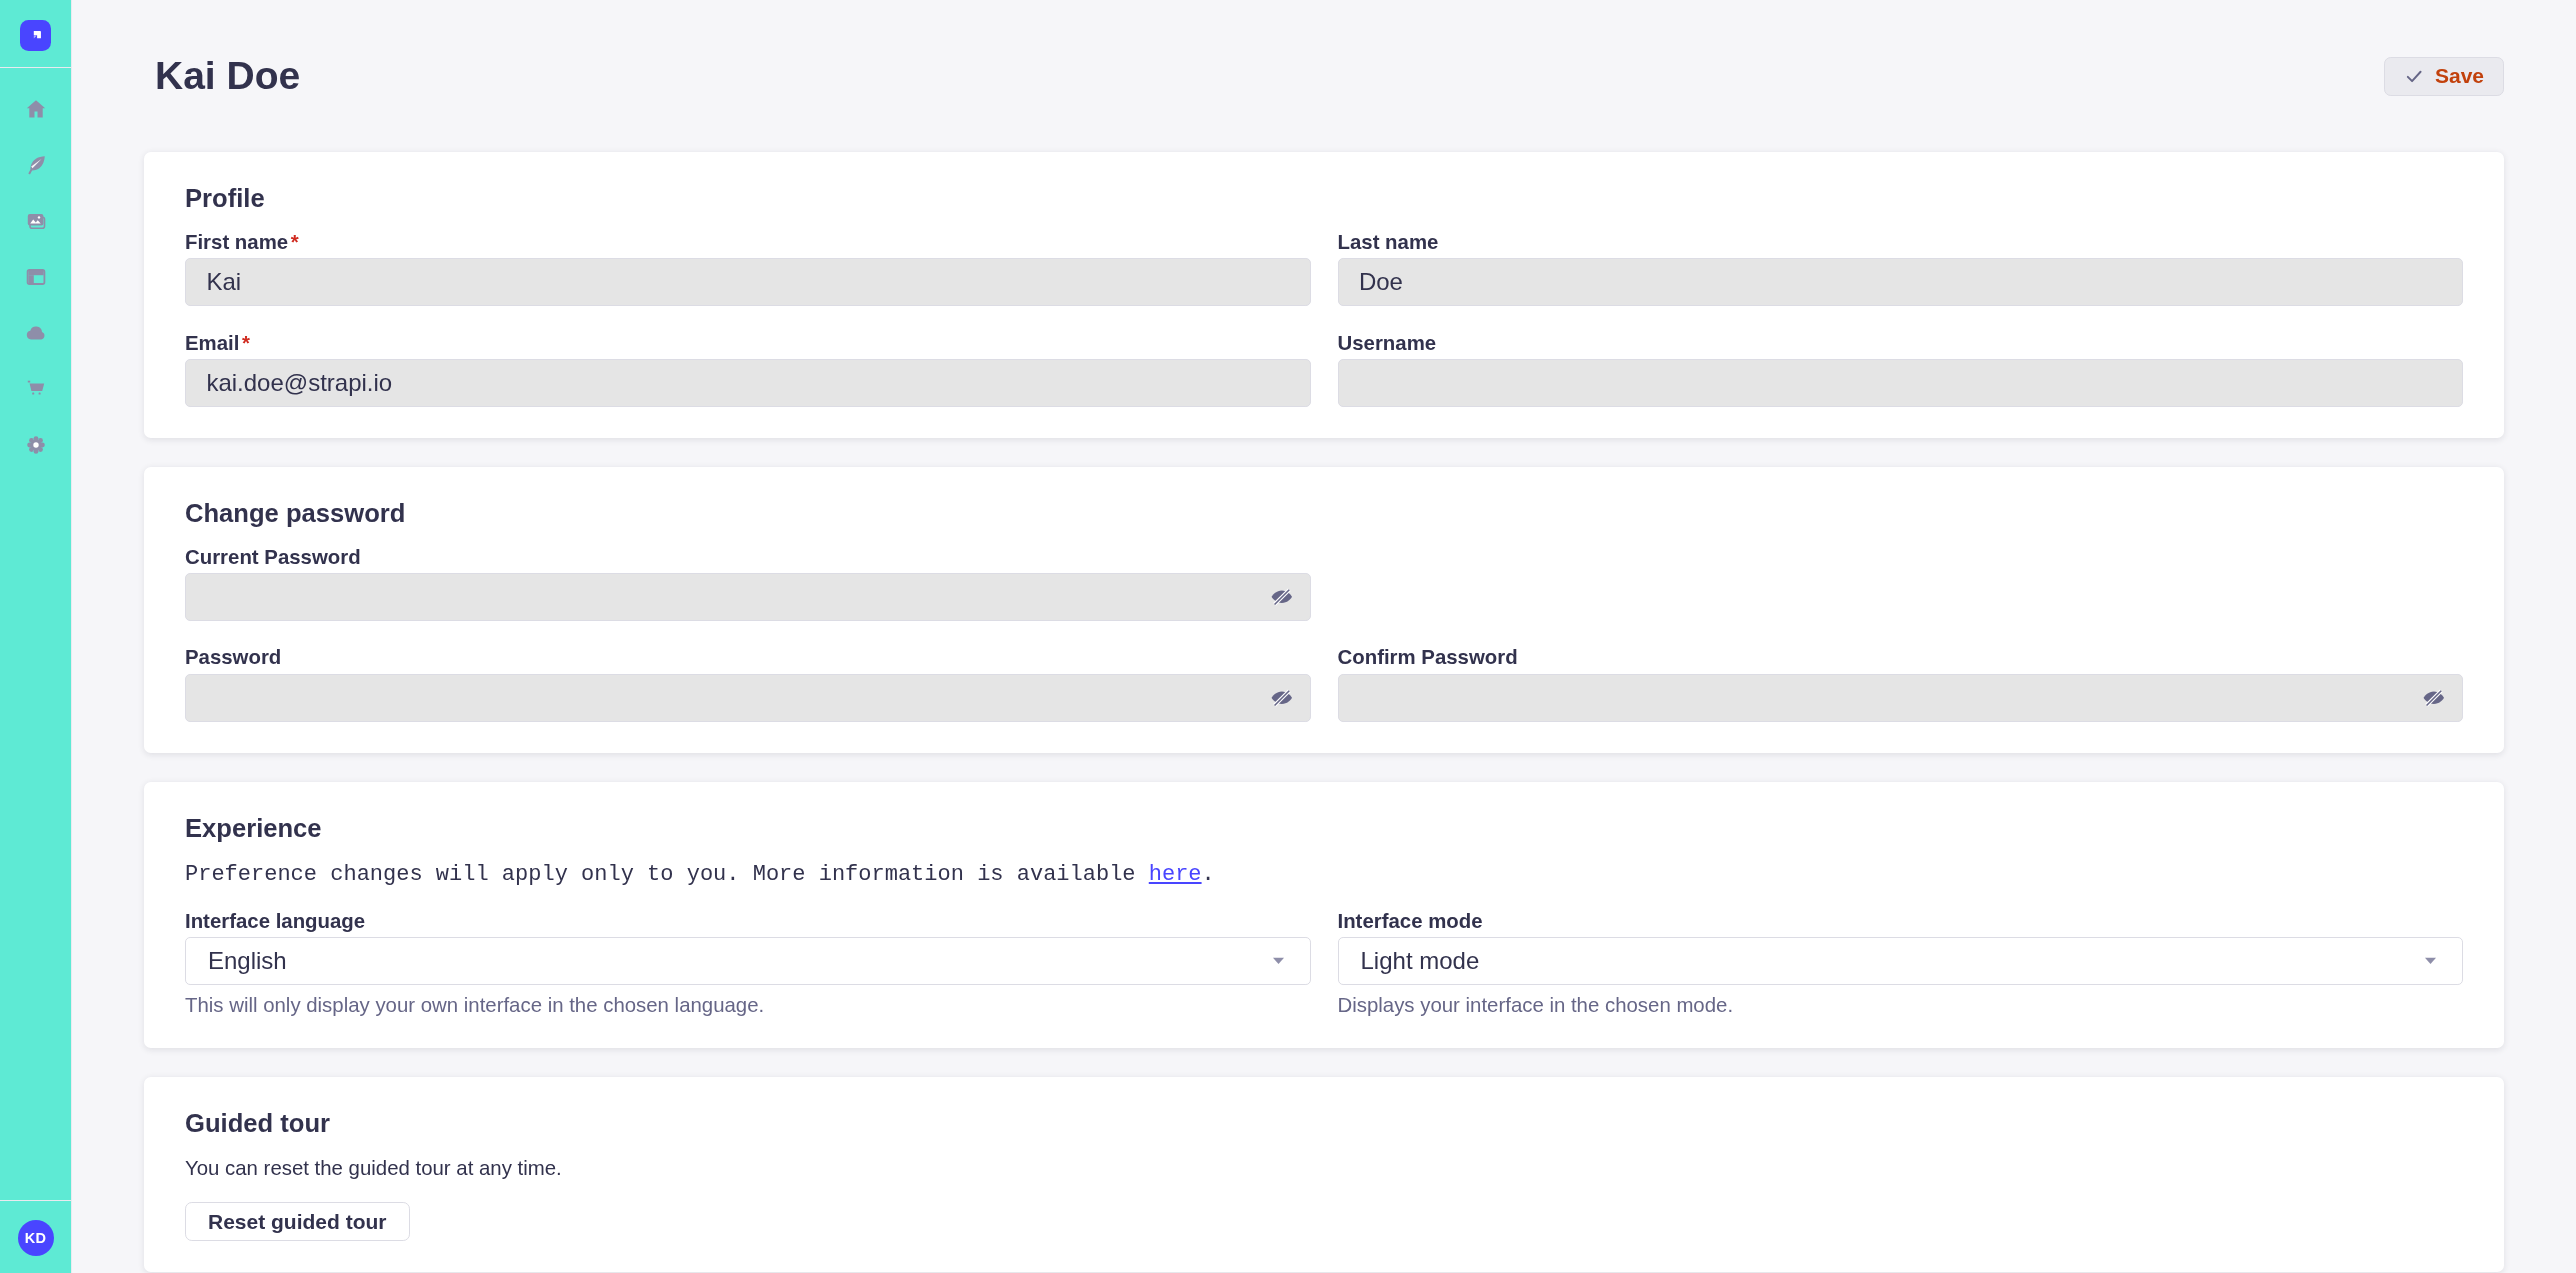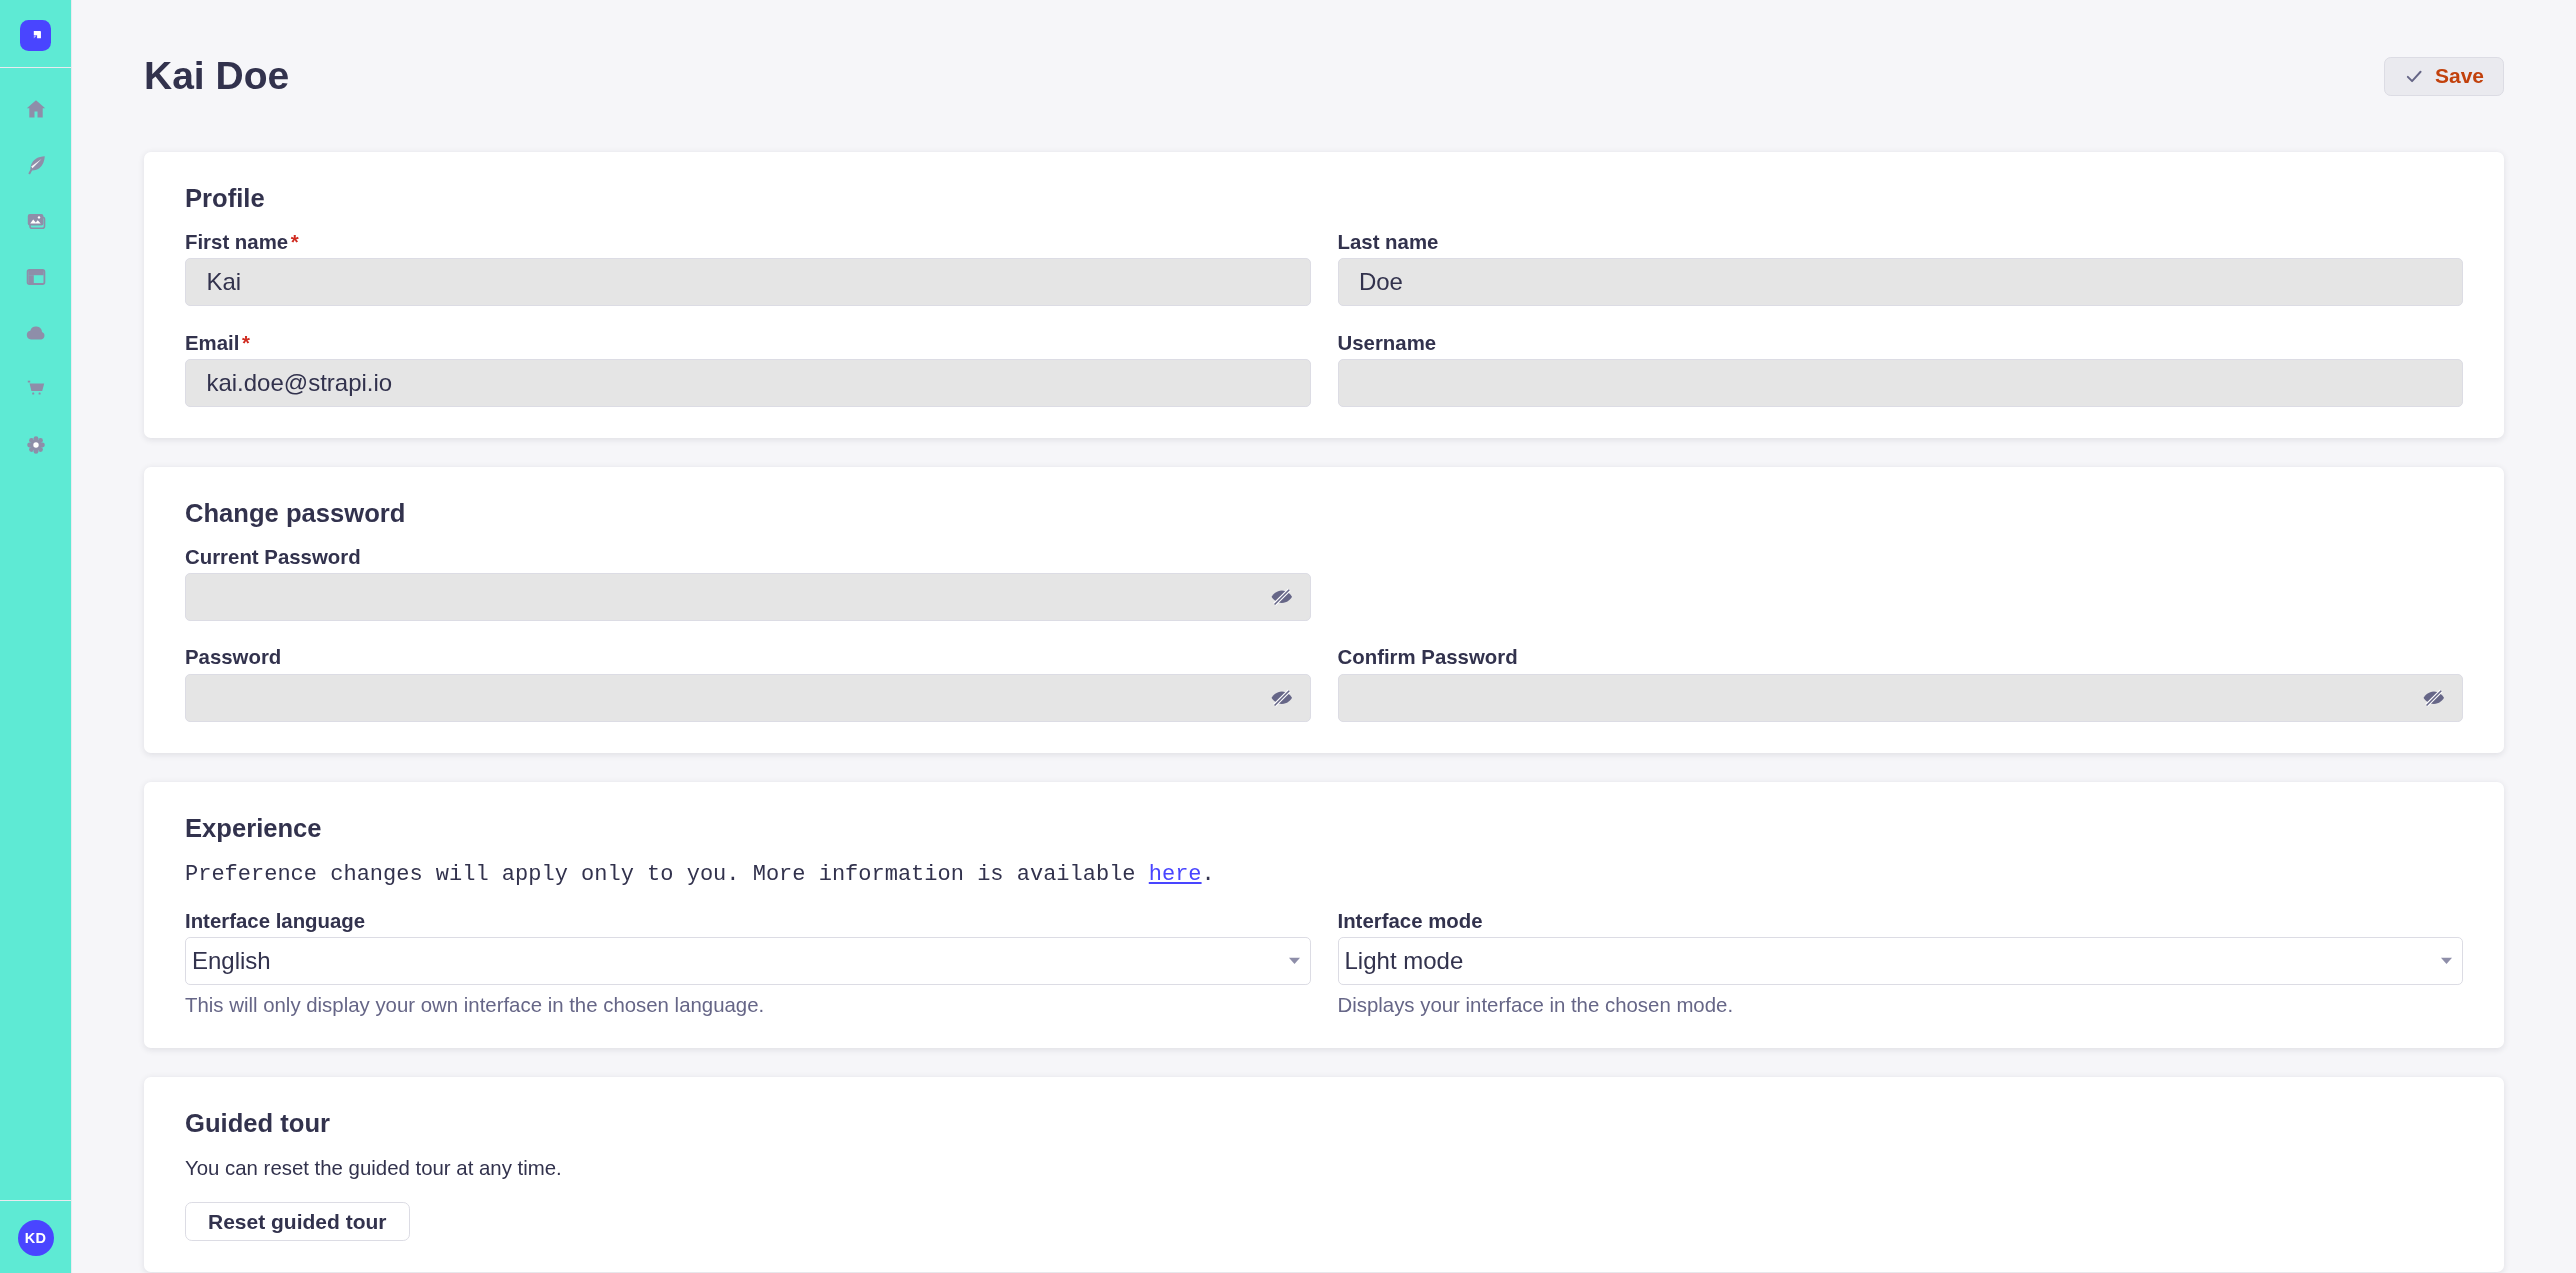--- a/index.html
+++ b/index.html
@@ -39,21 +39,21 @@
     width: 36px; height: 36px; border-radius: 50%;
     background: #4945ff; color: #ffffff;
     font-size: 14.5px; font-weight: bold;
     display: flex; align-items: center; justify-content: center;
     cursor: pointer; letter-spacing: 0.4px;
   }
 
   
   .main { flex: 1; padding: 0 72px; min-width: 0; }
   .page-header { height: 152px; display: flex; align-items: center; justify-content: space-between; }
-  h1 { margin: 0; font-size: 39px; line-height: 48px; font-weight: bold; color: #32324d; }
+  h1 { margin: 11px; font-size: 39px; line-height: 48px; font-weight: bold; color: #32324d; }
   .save-btn {
     display: flex; align-items: center; gap: 10.2px;
     height: 39px; padding: 0 19px;
     background: #eaeaef; border: 0.9px solid #dcdce4; border-radius: 6.8px;
     color: #c2410c; font-size: 21px; font-weight: 600;
     font-family: "Liberation Sans", sans-serif; cursor: default;
   }
   .save-btn svg { width: 20.4px; height: 20.4px; }
 
   .card {
@@ -83,21 +83,21 @@
   .eye-btn {
     position: absolute; right: 12px; top: 50%; transform: translateY(-50%);
     width: 34px; height: 34px; border: none; background: transparent;
     display: flex; align-items: center; justify-content: center; cursor: pointer; padding: 0;
   }
   .eye-btn svg { width: 25.6px; height: 25.6px; }
 
   .select {
     width: 100%; height: 48px;
     border: 0.9px solid #dcdce4; border-radius: 5.1px;
-    padding: 0 6px; font-size: 24px; color: #32324d; background: #ffffff;
+    padding: 0 22px; font-size: 24px; color: #32324d; background: #ffffff;
     display: flex; align-items: center; justify-content: space-between;
     cursor: pointer;
   }
   .select svg { width: 19px; height: 19px; flex: 0 0 auto; }
   .hint { margin: 8.5px 0 0; font-size: 20.4px; line-height: 24px; color: #666687; }
 
   .desc { margin: 3.4px 0 22px; font-size: 22px; line-height: 27px; color: #32324d; font-family: Liberation Mono, monospace; }
   .desc a { color: #4945ff; text-decoration: underline; cursor: pointer; }
 
   .gt-text { margin: 1.7px 0 22px; font-size: 20.4px; line-height: 24px; color: #32324d; }

